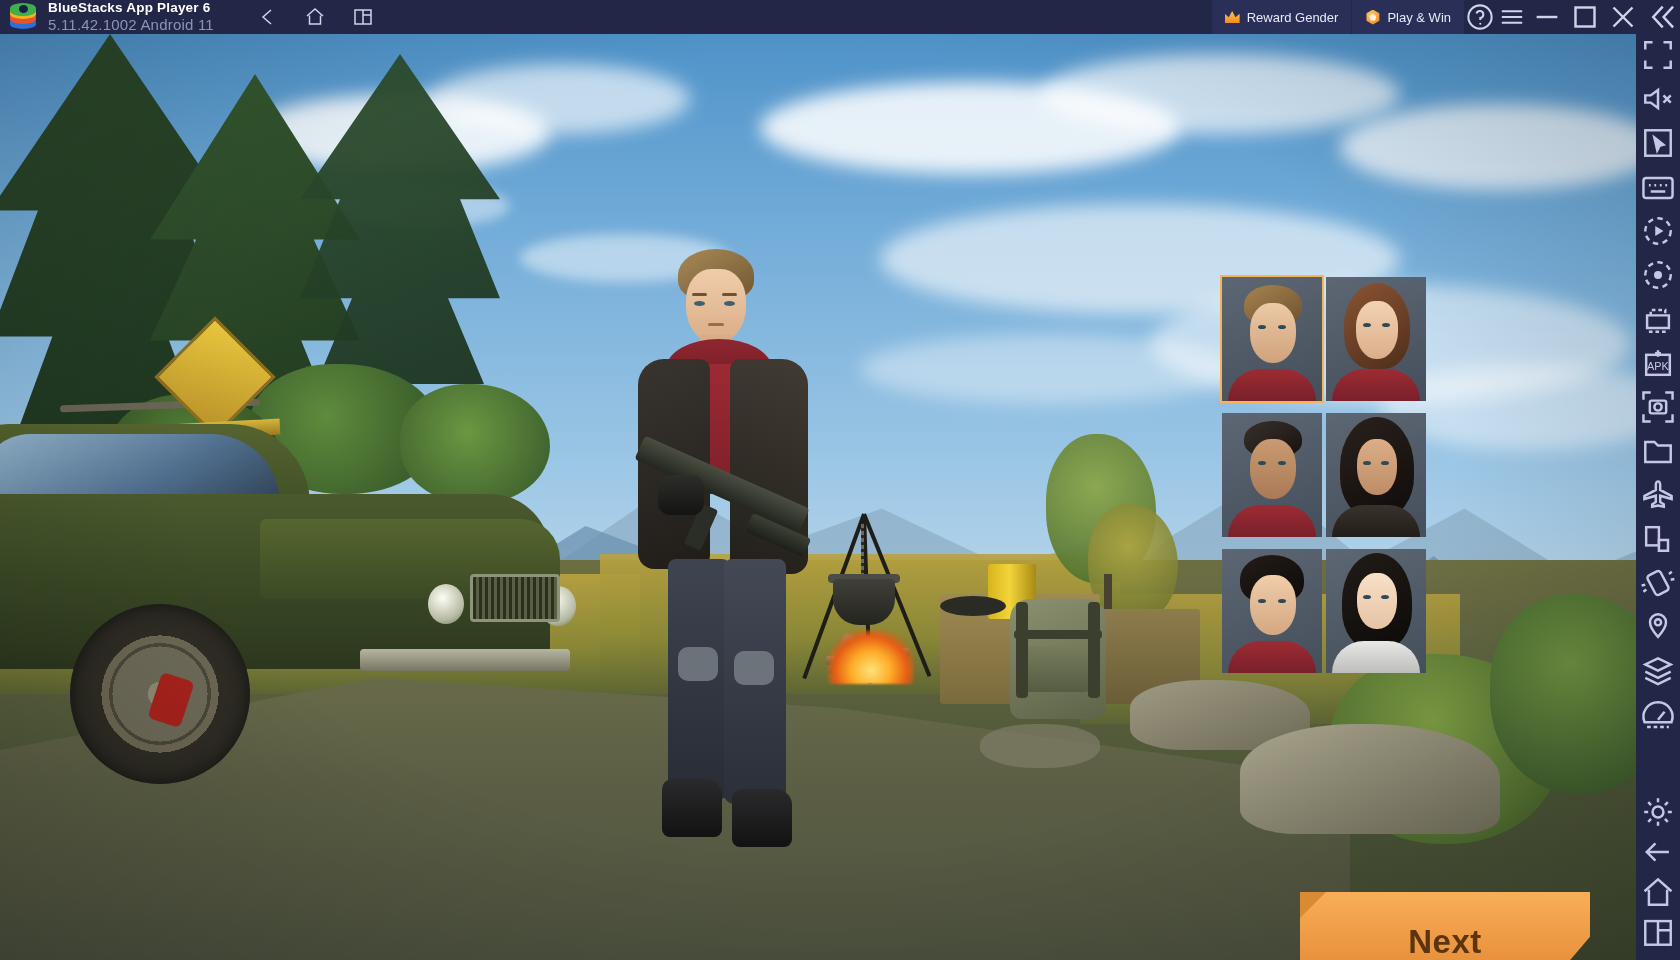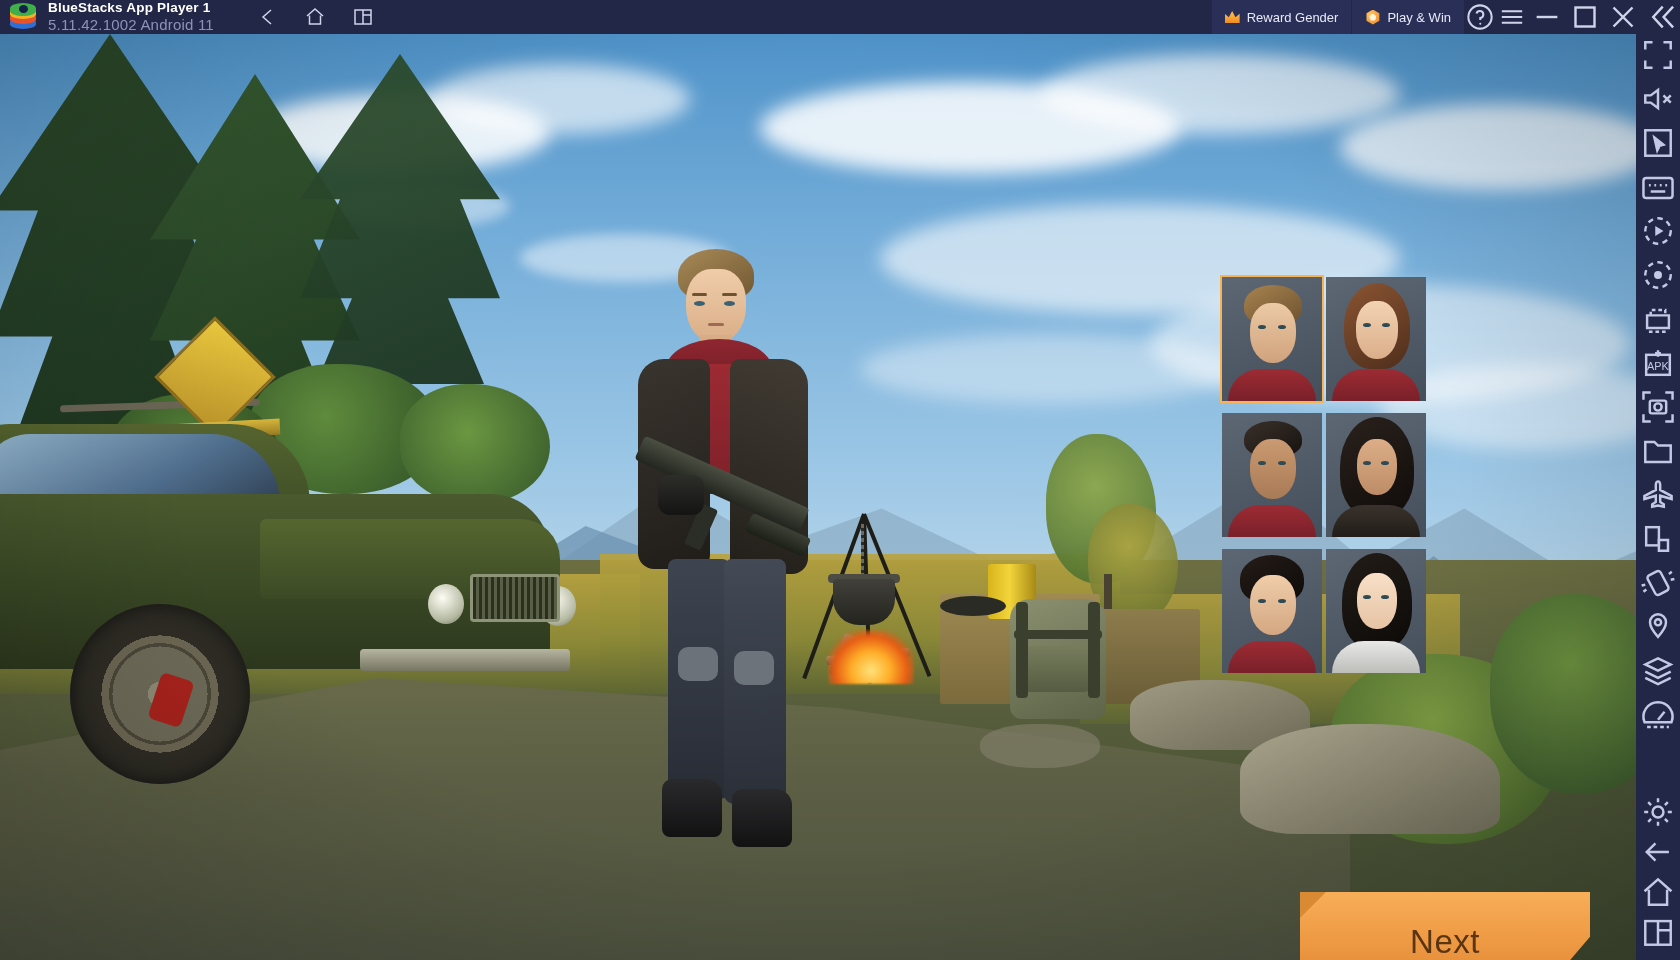--- a/index.html
+++ b/index.html
@@ -226,21 +226,21 @@
   .p-eye  { position:absolute; width:8px; height:4px; border-radius:50%; background:#2e4a55; }
 
   
   .nextbtn { position:absolute; left:1300px; top:858px; width:290px; height:72px;
              background:linear-gradient(180deg,#f8ae58 0%, #f2a04a 45%, #e8903c 100%);
              clip-path:polygon(0 0, 100% 0, 100% 62%, 92% 100%, 0 100%);
              display:flex; align-items:center; justify-content:center; cursor:pointer;
              box-shadow:0 4px 12px rgba(0,0,0,.45); z-index:20; }
   .nextbtn:before { content:""; position:absolute; left:0; top:0; width:26px; height:26px;
              background:#d98a33; clip-path:polygon(0 0,100% 0,0 100%); }
-  .nextbtn span { position:relative; color:#5b3512; font-size:33px; font-weight:normal;
+  .nextbtn span { position:relative; color:#5b3512; font-size:33px; font-weight:bold;
              letter-spacing:.5px;margin-top:28px; }
 
   .vig { position:absolute; inset:0; pointer-events:none;
          background:radial-gradient(ellipse at 50% 45%, rgba(0,0,0,0) 55%, rgba(0,0,0,.22) 100%); }
 </style>
 </head>
 <body>
 
 <div id="app">
 
@@ -248,21 +248,21 @@
 
     <div class="bs-logo">
       <i class="l1"></i>
         <i class="l2"></i>
         <i class="l3"></i>
         <i class="l4"></i>
         <i class="eye"></i>
     </div>
 
     <div class="titletexts">
-      <div class="t1">BlueStacks App Player 1</div>
+      <div class="t1">BlueStacks App Player 6</div>
       <div class="t2">5.11.42.1002  Android 11</div>
     </div>
 
     <div class="navbtns">
       <div class="navbtn">
         <svg viewBox="0 0 22 22">
             <path d="M15 4 L7 11 L15 18"></path>
           </svg>
       </div>
       <div class="navbtn">

